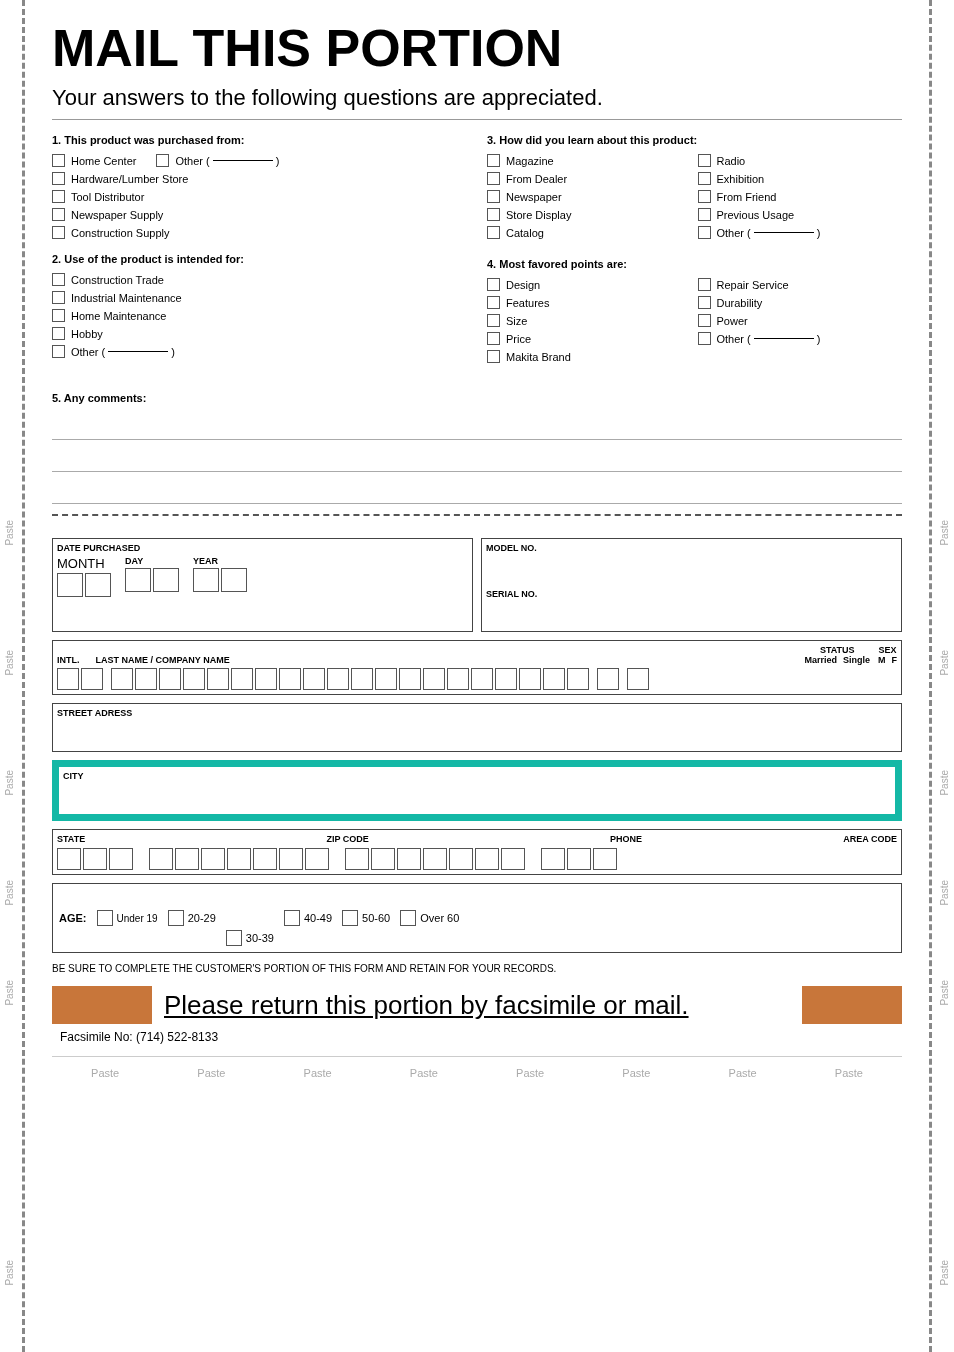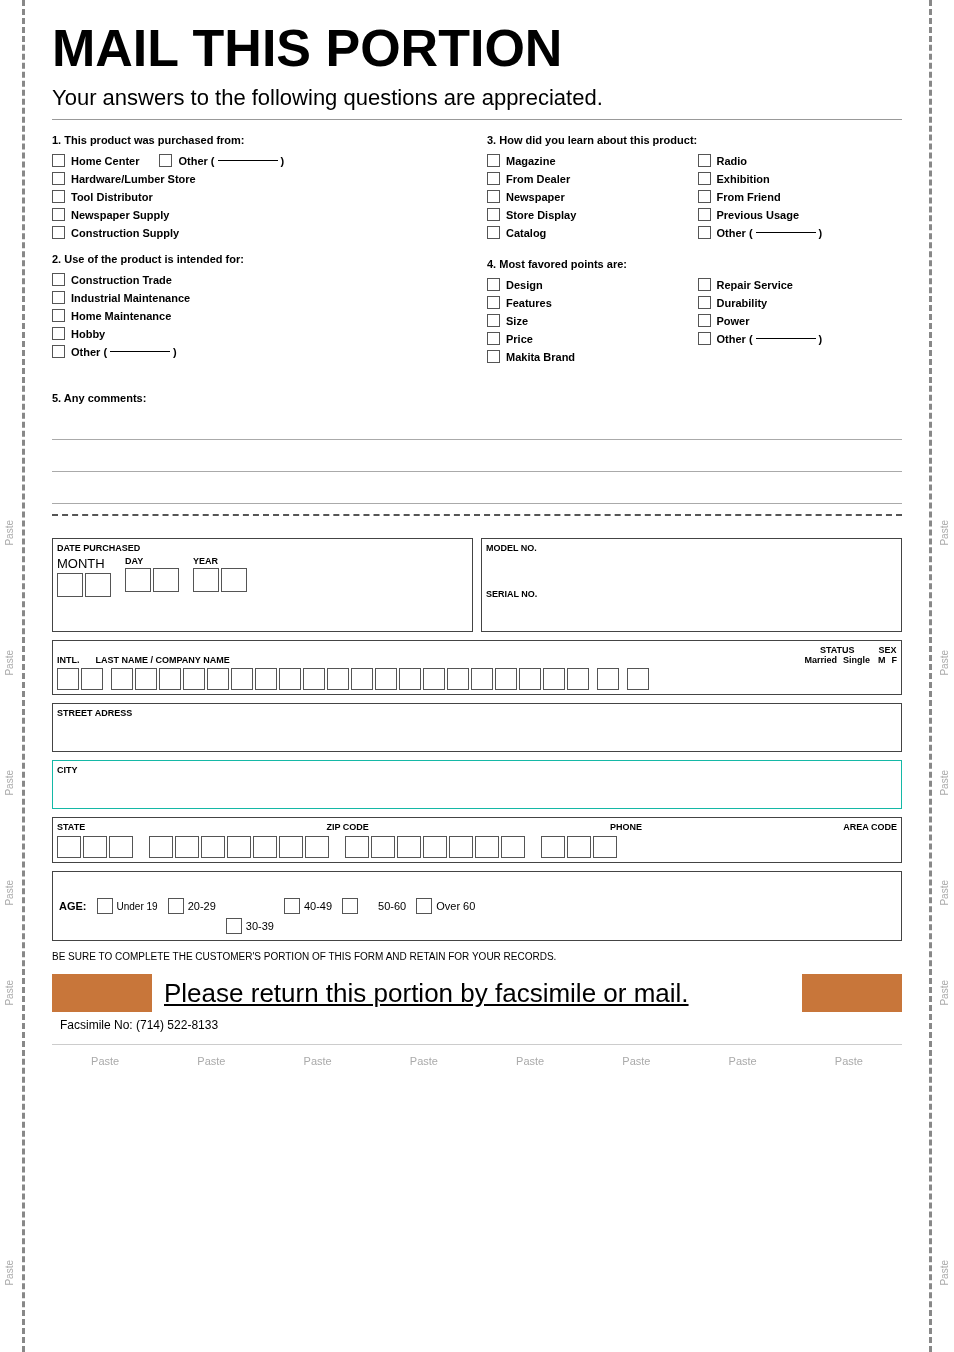--- a/index.html
+++ b/index.html
@@ -48,21 +48,20 @@
     .question-section {
       margin-bottom: 14px;
     }
 
     .checkbox-item {
       display: flex;
       align-items: center;
       margin-bottom: 5px;
       font-size: 11px;
       color: #000;
-      font-weight: bold;
     }
 
     .checkbox-box {
       width: 13px;
       height: 13px;
       border: 1px solid #555;
       display: inline-block;
       margin-right: 6px;
       flex-shrink: 0;
     }
@@ -457,21 +456,21 @@
           <div style="width:4px;"></div>
           <div style="border:1px solid #555; width:22px; height:22px; flex-shrink:0;"></div>
         </div>
       </div>
 
       <div style="border:1px solid #444; padding:4px; margin-bottom:8px;">
         <div class="field-label">STREET ADRESS</div>
         <div style="height:26px;"></div>
       </div>
 
-      <div style="border:1px solid #14b8a6; padding:4px; margin-bottom:8px;">
+      <div style="border:7px solid #14b8a6; padding:4px; margin-bottom:8px;">
         <div class="field-label">CITY</div>
         <div style="height:26px;"></div>
       </div>
 
       <div style="border:1px solid #444; padding:4px; margin-bottom:8px;">
         <div style="display:flex; justify-content:space-between; align-items:flex-start;">
           <div>
             <div style="font-size:9px; font-weight:bold;">STATE</div>
           </div>
           <div style="margin-left:40px;">
@@ -528,21 +527,21 @@
             <span style="font-size:11px;">20-29</span>
           </div>
           <div style="display:flex; align-items:center; gap:4px;margin-top:40px;">
             <div style="border:1px solid #555; width:16px; height:16px; flex-shrink:0;"></div>
             <span style="font-size:11px;">30-39</span>
           </div>
           <div style="display:flex; align-items:center; gap:4px;">
             <div style="border:1px solid #555; width:16px; height:16px; flex-shrink:0;"></div>
             <span style="font-size:11px;">40-49</span>
           </div>
-          <div style="display:flex; align-items:center; gap:20px;">
+          <div style="display:flex; align-items:center; gap:4px;">
             <div style="border:1px solid #555; width:16px; height:16px; flex-shrink:0;"></div>
             <span style="font-size:11px;">50-60</span>
           </div>
           <div style="display:flex; align-items:center; gap:4px;">
             <div style="border:1px solid #555; width:16px; height:16px; flex-shrink:0;"></div>
             <span style="font-size:11px;">Over 60</span>
           </div>
         </div>
       </div>
 

